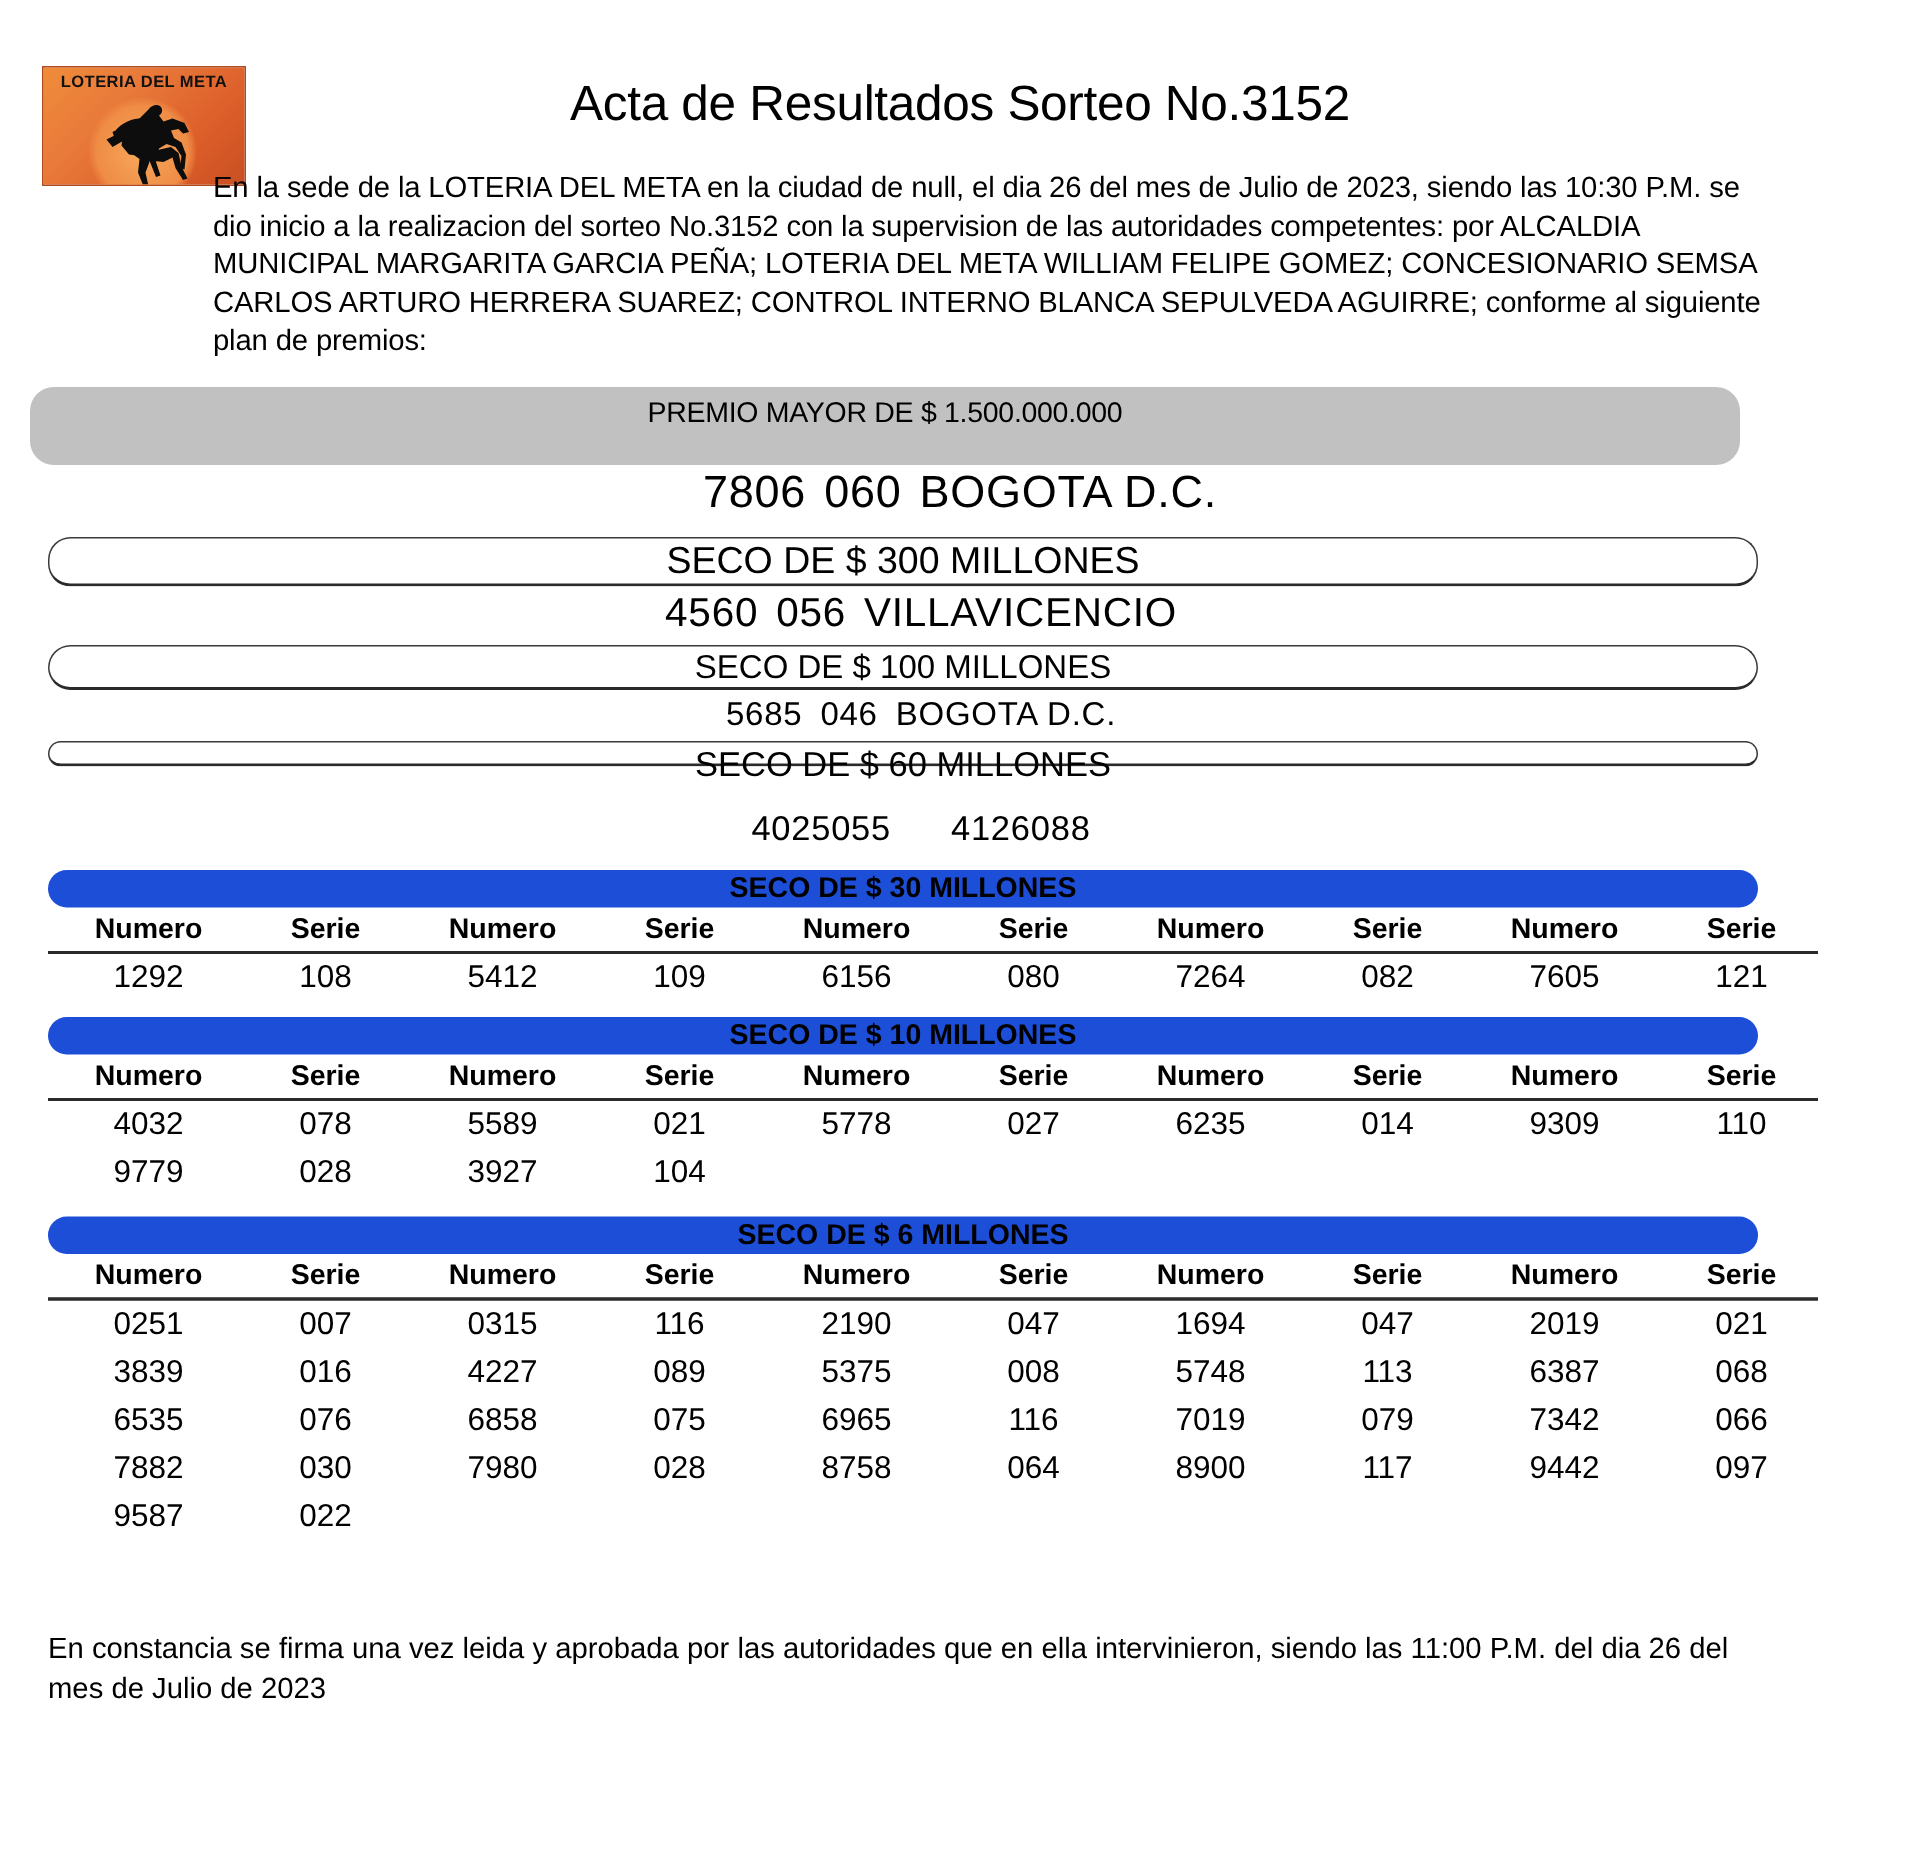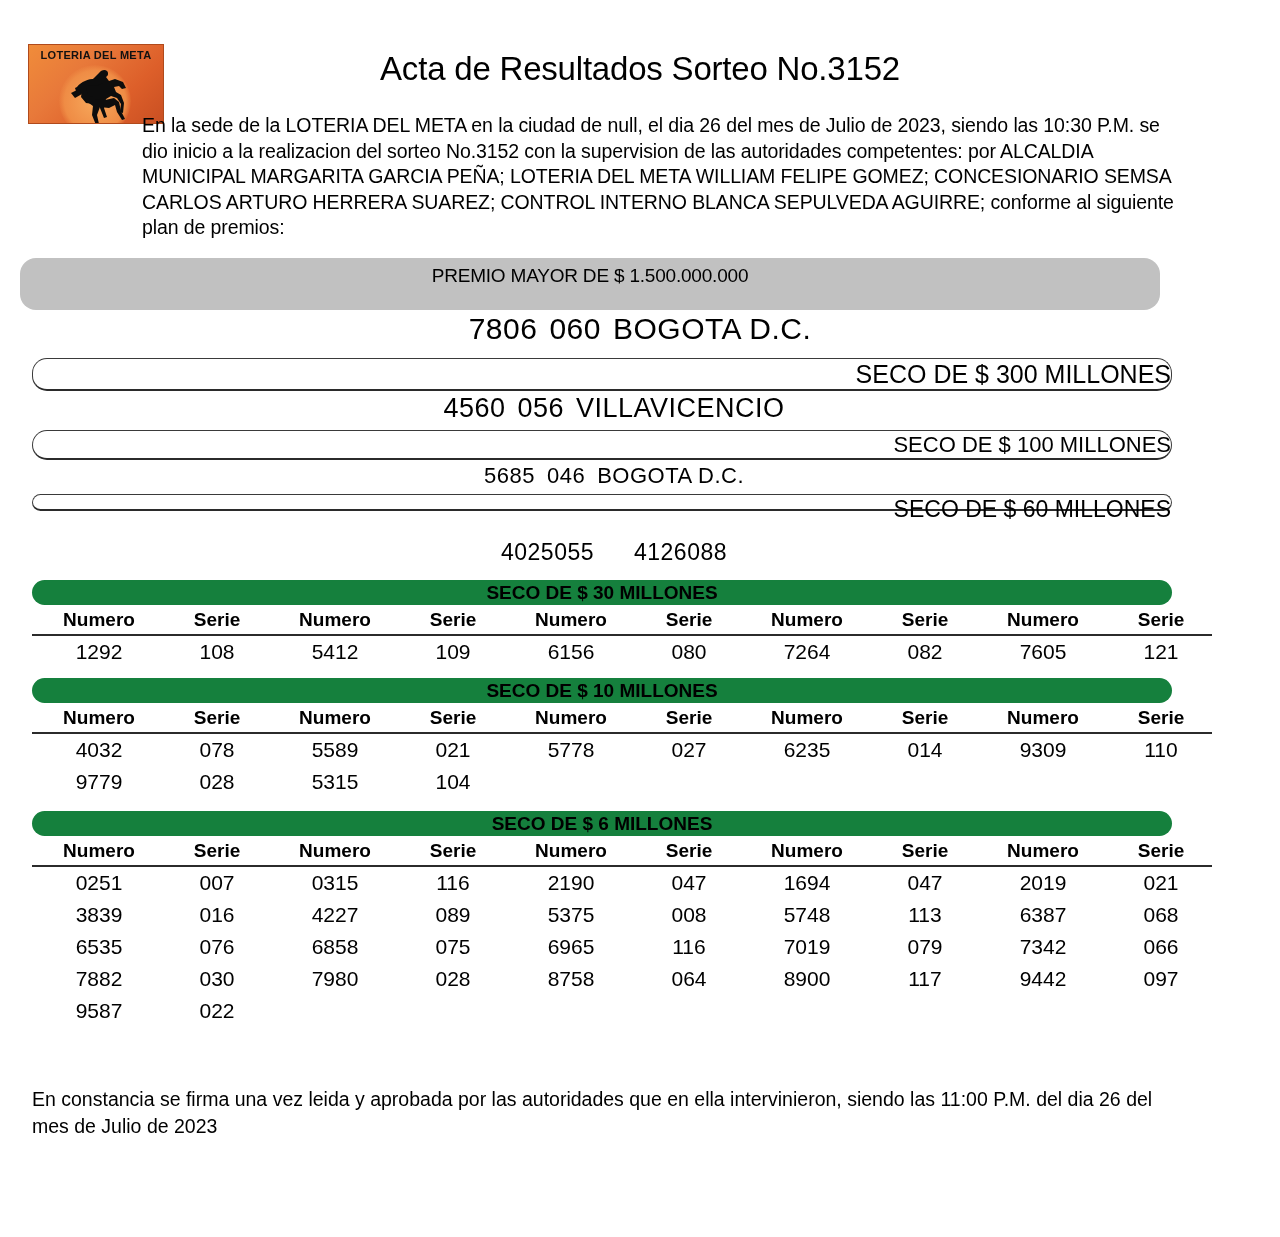--- a/index.html
+++ b/index.html
@@ -127,21 +127,21 @@
   
   .obox {
     position: absolute;
     left: 32px;
     width: 1140px;
     box-sizing: border-box;
     border: 1.5px solid #3a3a3a;
     border-bottom: 2.5px solid #2b2b2b;
     border-radius: 15px;
     background: #ffffff;
-    text-align: right;
+    text-align: center;
     color: #000;
   }
   .obox-300 {
     top: 358px;
     height: 33px;
     line-height: 31px;
     font-size: 25px;
   }
   .obox-100 {
     top: 430px;
@@ -172,21 +172,21 @@
   
   .ptable {
     position: absolute;
     left: 32px;
     width: 1216px;
   }
   .ptable .tband {
     width: 1140px;
     height: 25px;
     line-height: 25px;
-    background: #15803d;
+    background: #1d4ed8;
     border-radius: 13px;
     text-align: center;
     font-size: 19px;
     font-weight: bold;
     color: #000;
   }
   table.grid {
     border-collapse: collapse;
     width: 1180px;
     table-layout: fixed;
@@ -352,21 +352,21 @@
             <td>5778</td>
             <td>027</td>
             <td>6235</td>
             <td>014</td>
             <td>9309</td>
             <td>110</td>
           </tr>
           <tr>
             <td>9779</td>
             <td>028</td>
-            <td>5315</td>
+            <td>3927</td>
             <td>104</td>
             <td></td>
             <td></td>
             <td></td>
             <td></td>
             <td></td>
             <td></td>
           </tr>
         </tbody>
     </table>

